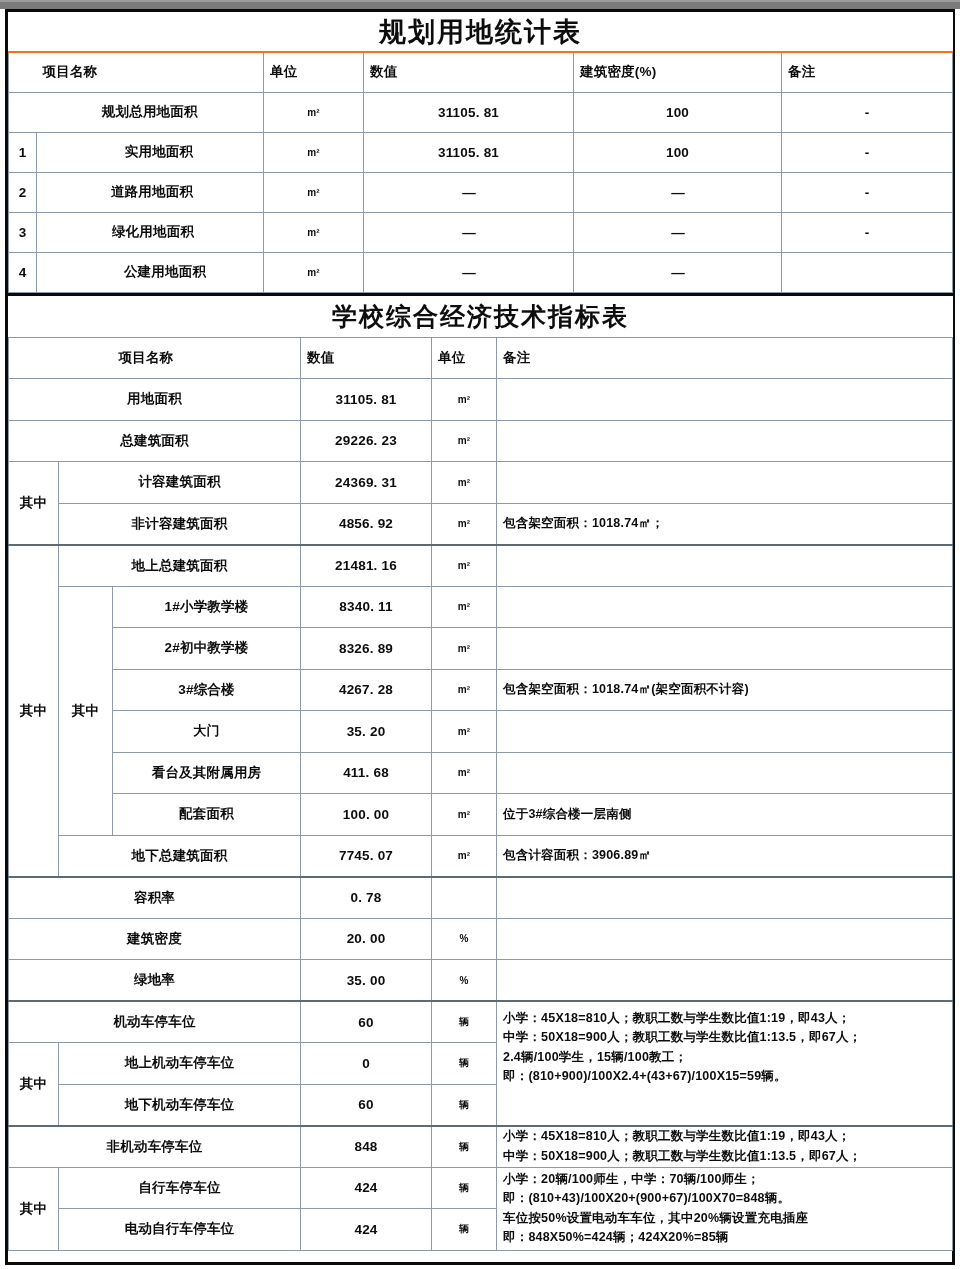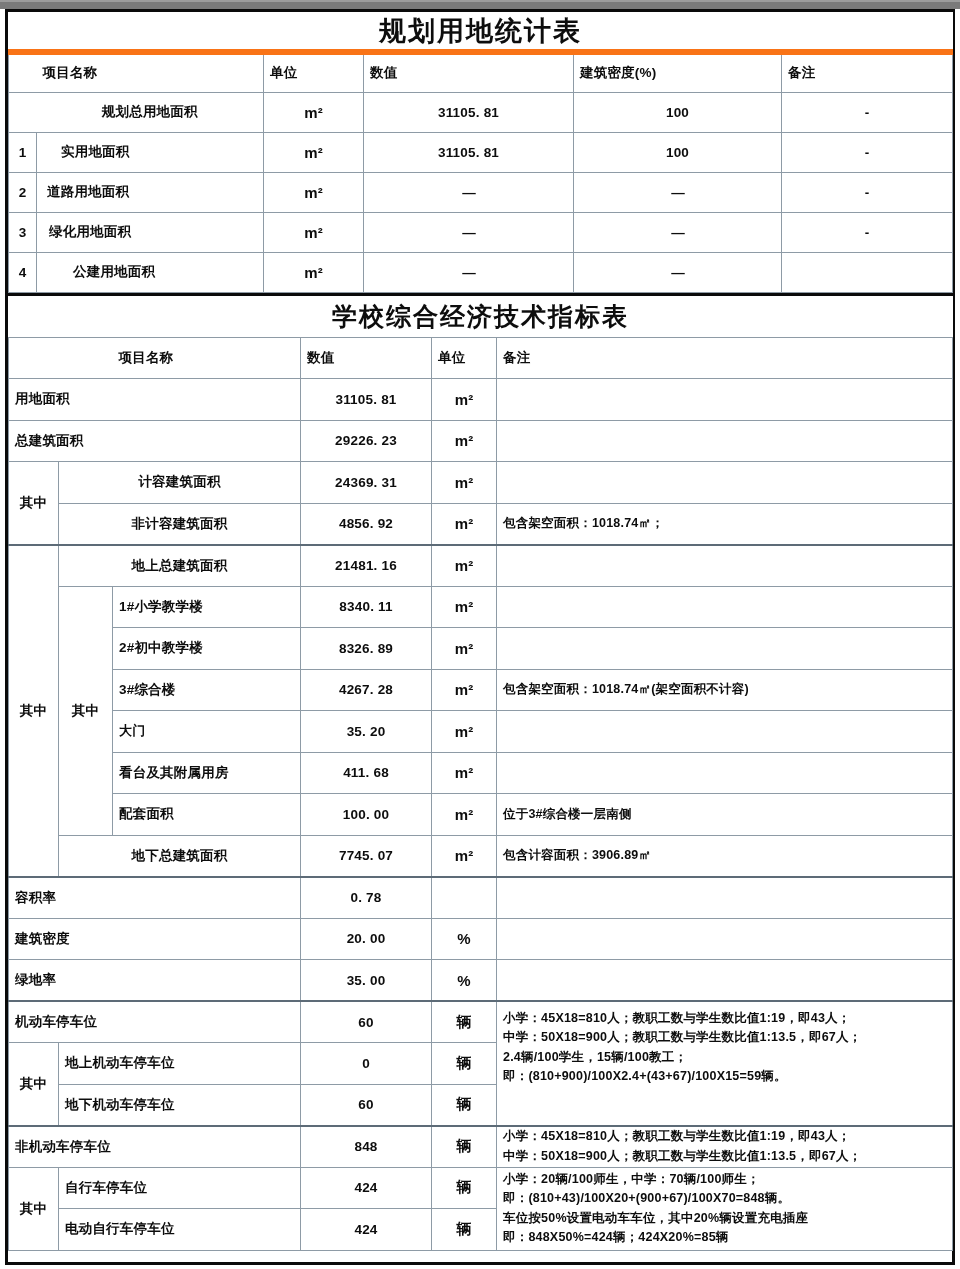--- a/index.html
+++ b/index.html
@@ -24,38 +24,38 @@
     padding:0 6px;
     font-size:13.5px;
     font-weight:bold;
     color:#0d0d0d;
     vertical-align:middle;
     box-sizing:border-box;
     letter-spacing:0.2px;
   }
   .t-title{
     font-size:27px;font-weight:bold;text-align:center;border:none;
-    border-bottom:6px solid #f97316;height:56px;letter-spacing:2px;
+    border-bottom:2px solid #f97316;height:56px;letter-spacing:2px;
   }
   .t2-title{
     font-size:25px;font-weight:bold;text-align:center;border:none;
     border-bottom:1px solid #8e9ba6;height:53px;letter-spacing:2px;
   }
   .ctr{text-align:center;}
-  .lft{text-align:left;}
+  .lft{text-align:center;}
   .hdr{font-weight:bold;}
   .noleft{border-left:none;}
   .noright{border-right:none;}
   .nb{border:none;}
   .seprow{border-top:2px solid #5d6b77;}
 
   .tbl1 td{height:40px;}
   .tbl2 td{height:41.5px;}
 
-  .unit{font-size:15px;}
+  .unit{font-size:10px;}
   .rem{font-size:12.5px;line-height:1.55;text-align:left;font-weight:bold;}
   .rem div{white-space:nowrap;}
   .dash{letter-spacing:-1px;}
   .divider{height:0;border:none;border-top:3px solid #0a0a0a;padding:0;}
 </style>
 </head>
 <body>
 
 <div class="page">
   <div class="topbar">

